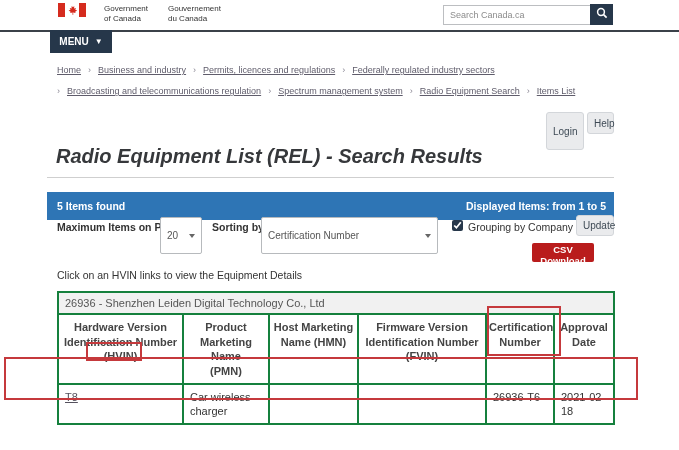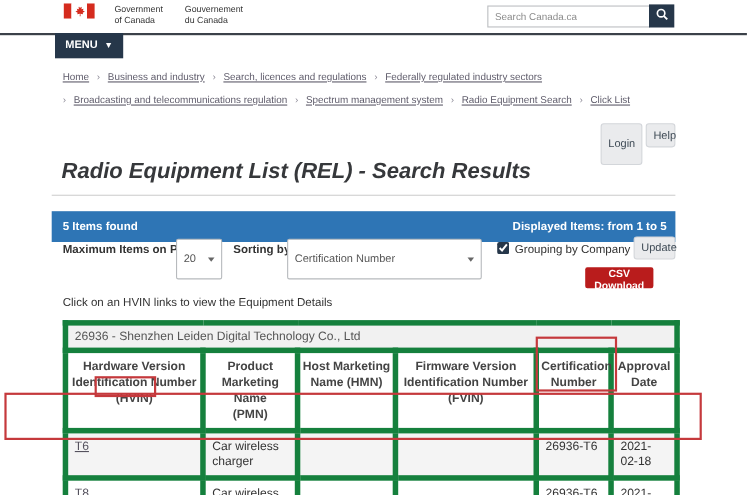--- a/index.html
+++ b/index.html
@@ -70,21 +70,21 @@
   .select-sort{left:261px;width:177px;}
   .select-caret{width:0;height:0;border-left:3.5px solid transparent;border-right:3.5px solid transparent;border-top:4px solid #666;margin-left:6px;}
   .grouping-checkbox{position:absolute;left:452px;top:220px;width:11px;height:11px;accent-color:#26374a;margin:0;cursor:pointer;}
   .group-label{position:absolute;left:468px;top:221px;font-size:10.5px;color:#333;}
   .note-text{position:absolute;left:57px;top:269px;font-size:10.5px;font-weight:normal;color:#333;}
   
   .rel-table{
     position:absolute;left:57px;top:291px;width:557px;border-collapse:collapse;
     font-size:11px;color:#333;table-layout:fixed;
   }
-  .rel-table td,.rel-table th{border:5px solid #15803d;box-sizing:border-box;}
+  .rel-table td,.rel-table th{border:2px solid #15803d;box-sizing:border-box;}
   .group-header-cell{background:#f1f1f1;color:#555;font-size:11px;padding:4px 6px;height:20px;}
   .rel-table th{
     background:#fff;font-weight:bold;color:#444;text-align:center;vertical-align:top;
     padding:5px 2px;line-height:14.5px;height:46px;font-size:11px;
   }
   .rel-table td.cell{vertical-align:top;padding:5px 6px;line-height:14px;}
   .row-a{background:#f4f4f4;}
   .row-b{background:#ffffff;}
   .hvin-link{color:#55525e;text-decoration:underline;cursor:pointer;}
   
@@ -125,24 +125,24 @@
     </span>
   </button>
 
   <div class="header-line"></div>
   <button class="menu-btn">
     <span>MENU</span>
     <span class="menu-caret">▼</span>
   </button>
 
   <div class="crumbs crumbs-1">
-    <a>Home</a><span class="crumb-sep">›</span><a>Business and industry</a><span class="crumb-sep">›</span><a>Search, licences and regulations</a><span class="crumb-sep">›</span><a>Federally regulated industry sectors</a>
+    <a>Home</a><span class="crumb-sep">›</span><a>Business and industry</a><span class="crumb-sep">›</span><a>Permits, licences and regulations</a><span class="crumb-sep">›</span><a>Federally regulated industry sectors</a>
   </div>
   <div class="crumbs crumbs-2">
-    <span class="crumb-sep crumb-sep-lead">›</span><a>Broadcasting and telecommunications regulation</a><span class="crumb-sep">›</span><a>Spectrum management system</a><span class="crumb-sep">›</span><a>Radio Equipment Search</a><span class="crumb-sep">›</span><a>Click List</a>
+    <span class="crumb-sep crumb-sep-lead">›</span><a>Broadcasting and telecommunications regulation</a><span class="crumb-sep">›</span><a>Spectrum management system</a><span class="crumb-sep">›</span><a>Radio Equipment Search</a><span class="crumb-sep">›</span><a>Items List</a>
   </div>
 
   <button class="btn-gray login-btn">Login</button>
   <button class="btn-gray help-btn">Help</button>
 
   <div class="page-title">Radio Equipment List (REL) - Search Results</div>
   <div class="title-divider"></div>
 
   <div class="items-bar">
     <span>5 Items found</span>
@@ -201,28 +201,20 @@
         </th>
         <th>
           <div>Certification</div>
           <div>Number</div>
         </th>
         <th>
           <div>Approval</div>
           <div>Date</div>
         </th>
       </tr>
-      <tr class="row-a" style="height:38px;">
-        <td class="cell"><a class="hvin-link">T6</a></td>
-        <td class="cell">Car wireless charger</td>
-        <td class="cell"></td>
-        <td class="cell"></td>
-        <td class="cell">26936-T6</td>
-        <td class="cell">2021-02-18</td>
-      </tr>
       <tr class="row-b" style="height:34px;">
         <td class="cell"><a class="hvin-link">T8</a></td>
         <td class="cell">Car wireless charger</td>
         <td class="cell"></td>
         <td class="cell"></td>
         <td class="cell">26936-T6</td>
         <td class="cell">2021-02-18</td>
       </tr>
 
     </tbody>

